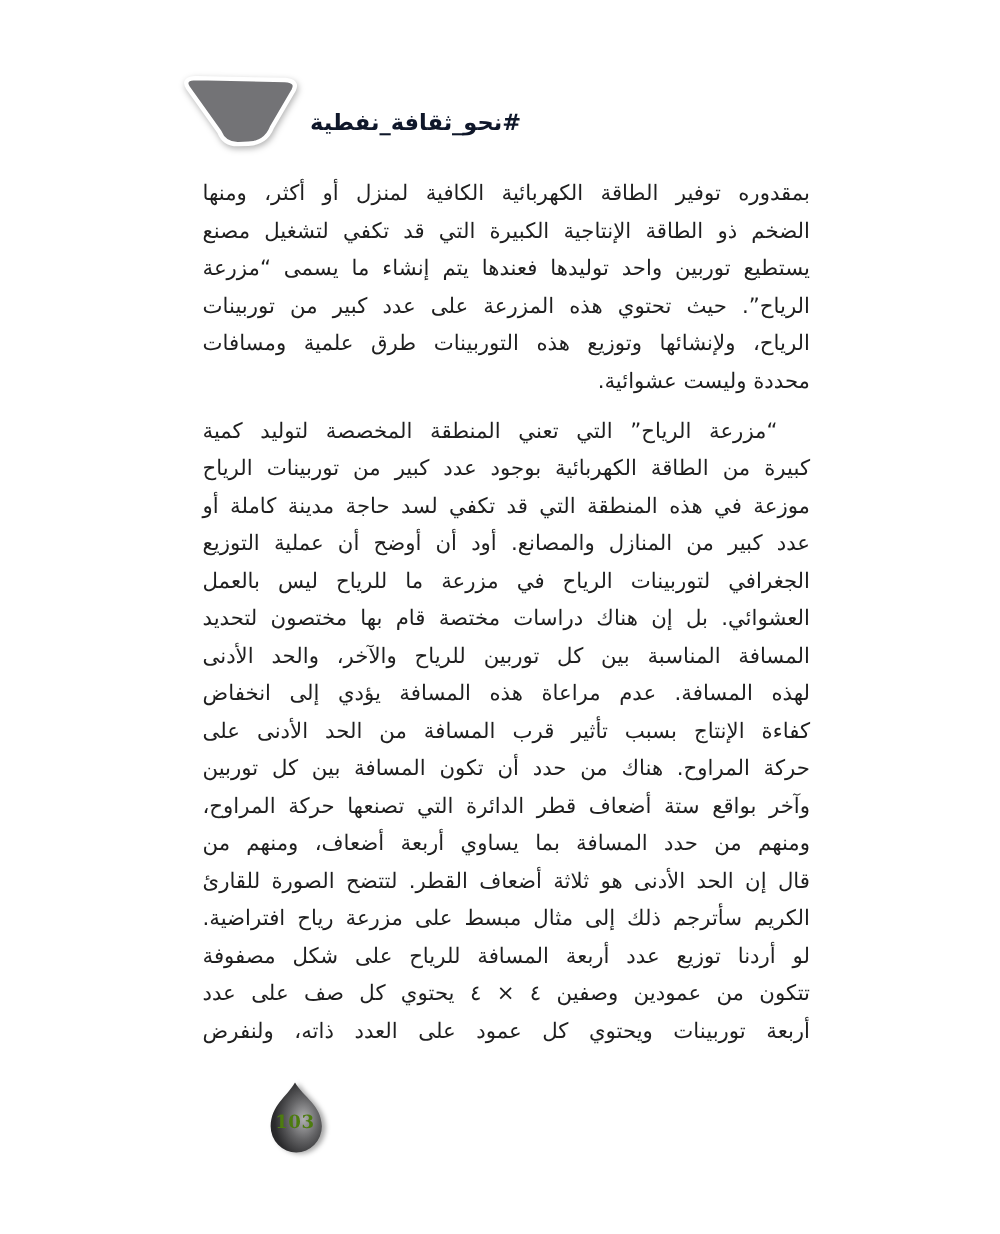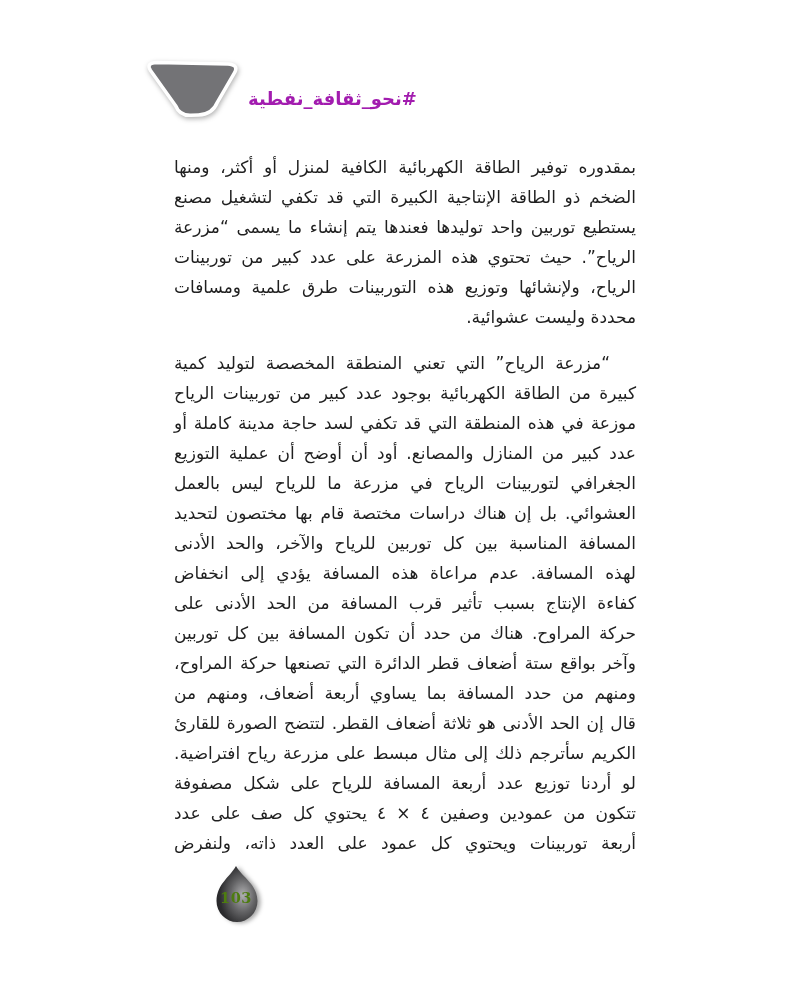--- a/index.html
+++ b/index.html
@@ -16,33 +16,33 @@
   }
   
   .ribbon-svg{
     position:absolute;left:118px;top:42px;
     width:160px;height:95px;
   }
   .hashtag{
     position:absolute;left:248px;top:88px;
     direction:rtl;unicode-bidi:plaintext;
     font-size:18px;font-weight:bold;
-    color:#a21caf;
+    color:#0f172a;
     letter-spacing:0px;
     white-space:nowrap;
   }
   
   .textblock{
     position:absolute;top:136px;right:148px;
     width:494px;
     direction:rtl;
     color:#1f1f1f;
     font-size:17px;
   }
-  .para{margin:16px;padding:0;}
+  .para{margin:4px;padding:0;}
   .para + .para{margin-top:10px;}
   .tline{
     height:30px;line-height:30px;
     text-align:justify;
     text-align-last:justify;
     overflow:visible;
   }
   .tline.end{
     text-align-last:right;
   }

